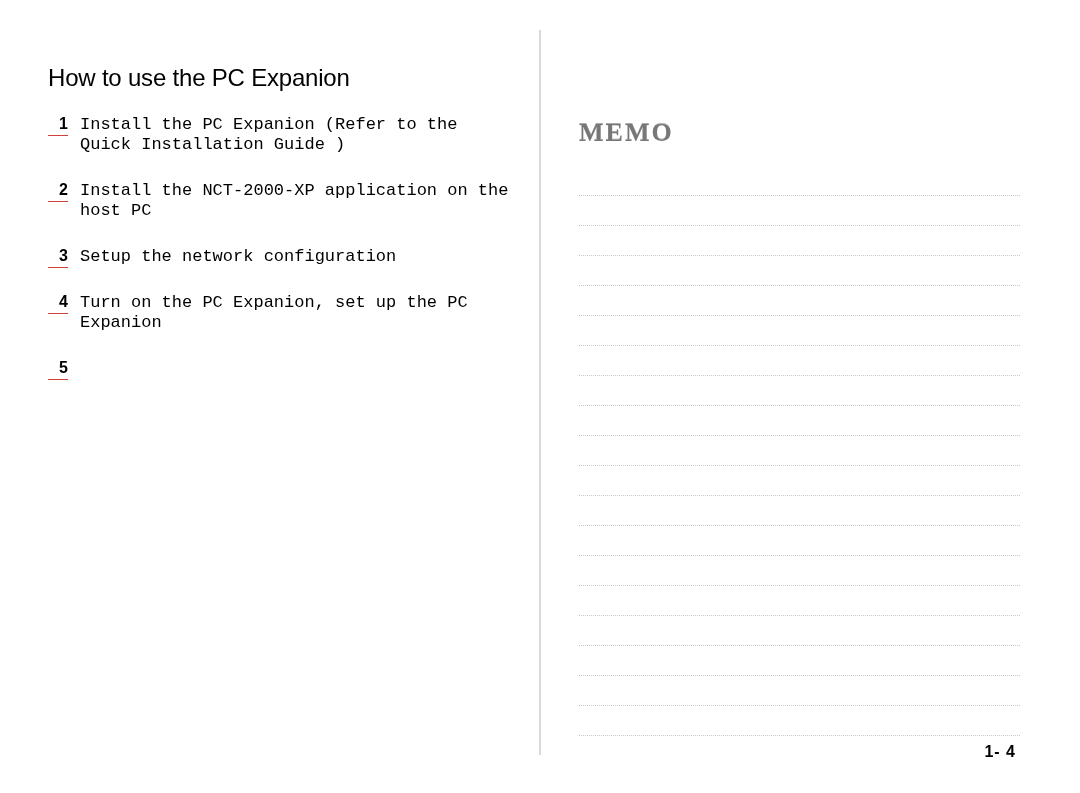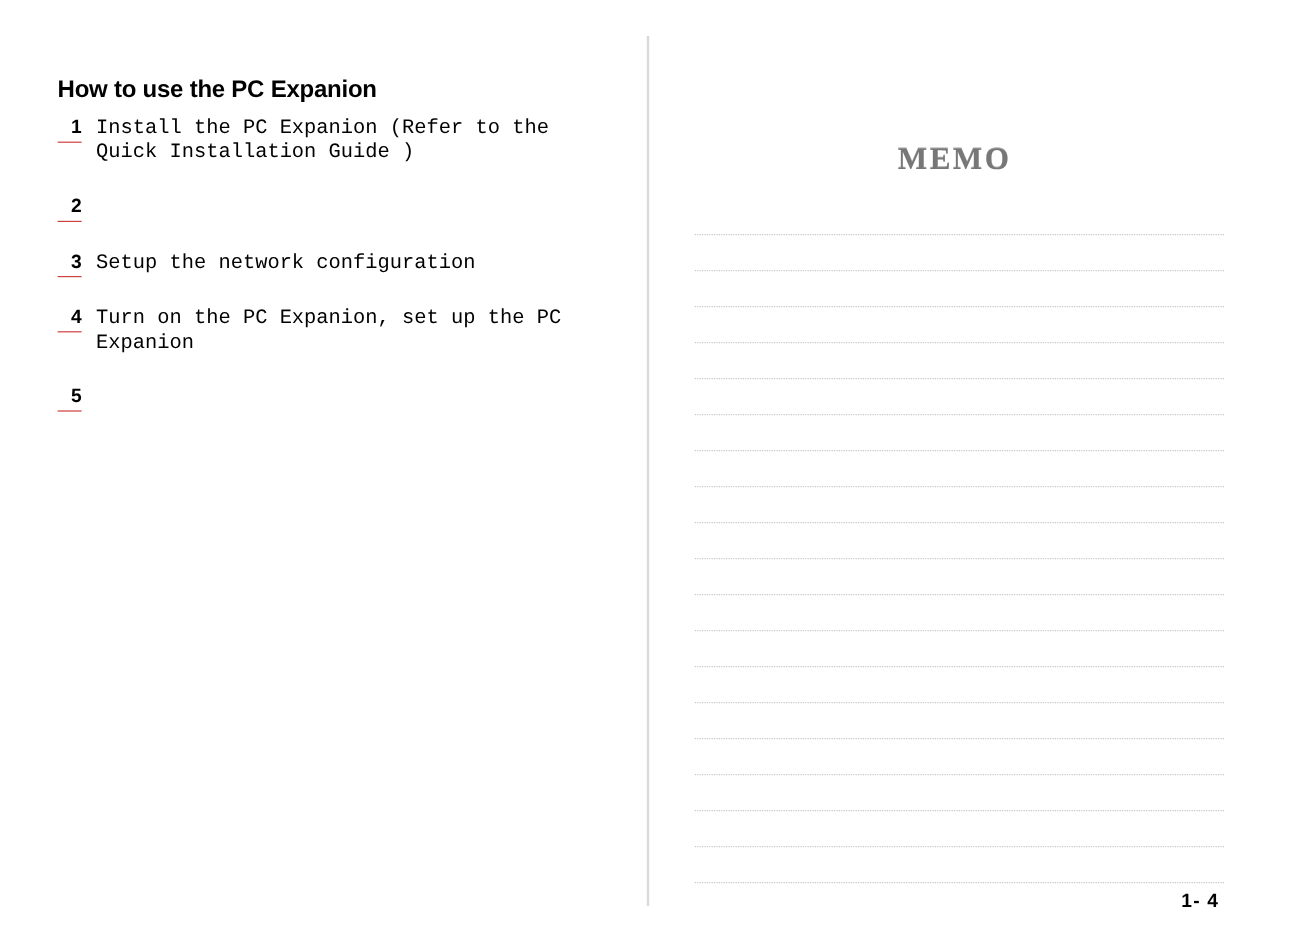--- a/index.html
+++ b/index.html
@@ -33,23 +33,23 @@
     width: 2px;
     background: #d9d9d9;
     margin: 10px 0 18px 0;
   }
 
   
   .lp-inner {
     padding: 44px 28px 0 20px;
   }
   h1.title {
-    margin: 0 0 10px 0;
-    font-size: 20px;
-    font-weight: 700;
+    margin: 0 0 22px 0;
+    font-size: 24px;
+    font-weight: 400;
     letter-spacing: -0.2px;
     color: #000;
   }
   ol.steps {
     list-style: none;
     margin: 0;
     padding: 0;
   }
   ol.steps li {
     display: flex;
@@ -73,21 +73,21 @@
   .step-text {
     padding-left: 0;
     font-family: Liberation Mono, monospace;
   }
 
   
   .rp-inner {
     padding: 98px 32px 0 38px;
   }
   .memo-label {
-    text-align: center;
+    text-align: left;
     font-family: "Georgia", "Times New Roman", serif;
     font-weight: 700;
     font-size: 26px;
     letter-spacing: 2px;
     color: #777;
     text-shadow: 0 1px 0 #fff, 0 -1px 0 #aaa;
     margin: 0 8px 18px 0;
   }
   .memo-lines {
     height: 560px;
@@ -114,20 +114,21 @@
     <div class="leaf">
       <div class="lp-inner">
         <h1 class="title">How to use the PC Expanion</h1>
         <ol class="steps">
           <li>
             <span class="num">1</span>
             <span class="step-text">Install the PC Expanion (Refer to the Quick Installation Guide )</span>
           </li>
           <li>
             <span class="num">2</span>
+            <span class="step-text">Install the NCT-2000-XP application on the host PC</span>
           </li>
           <li>
             <span class="num">3</span>
             <span class="step-text"> Setup the network configuration</span>
           </li>
           <li>
             <span class="num">4</span>
             <span class="step-text">Turn on the PC Expanion, set up the PC Expanion</span>
           </li>
           <li>

